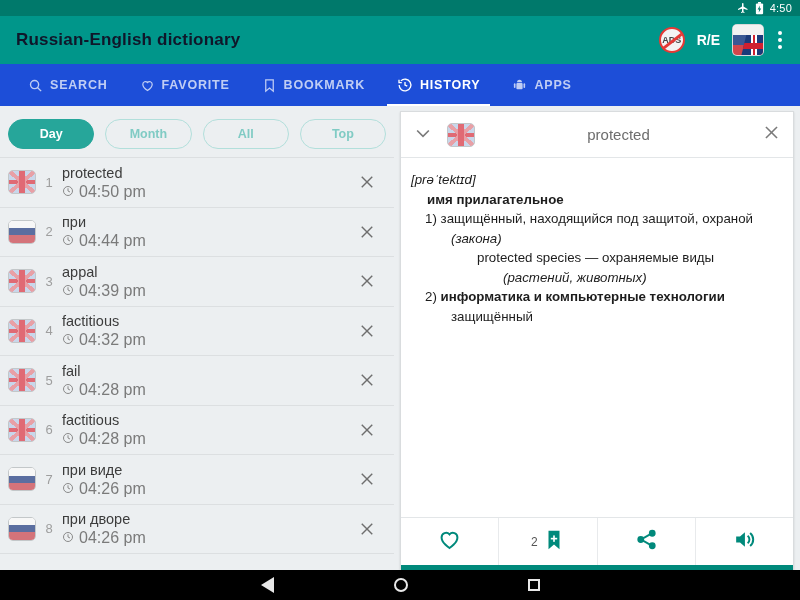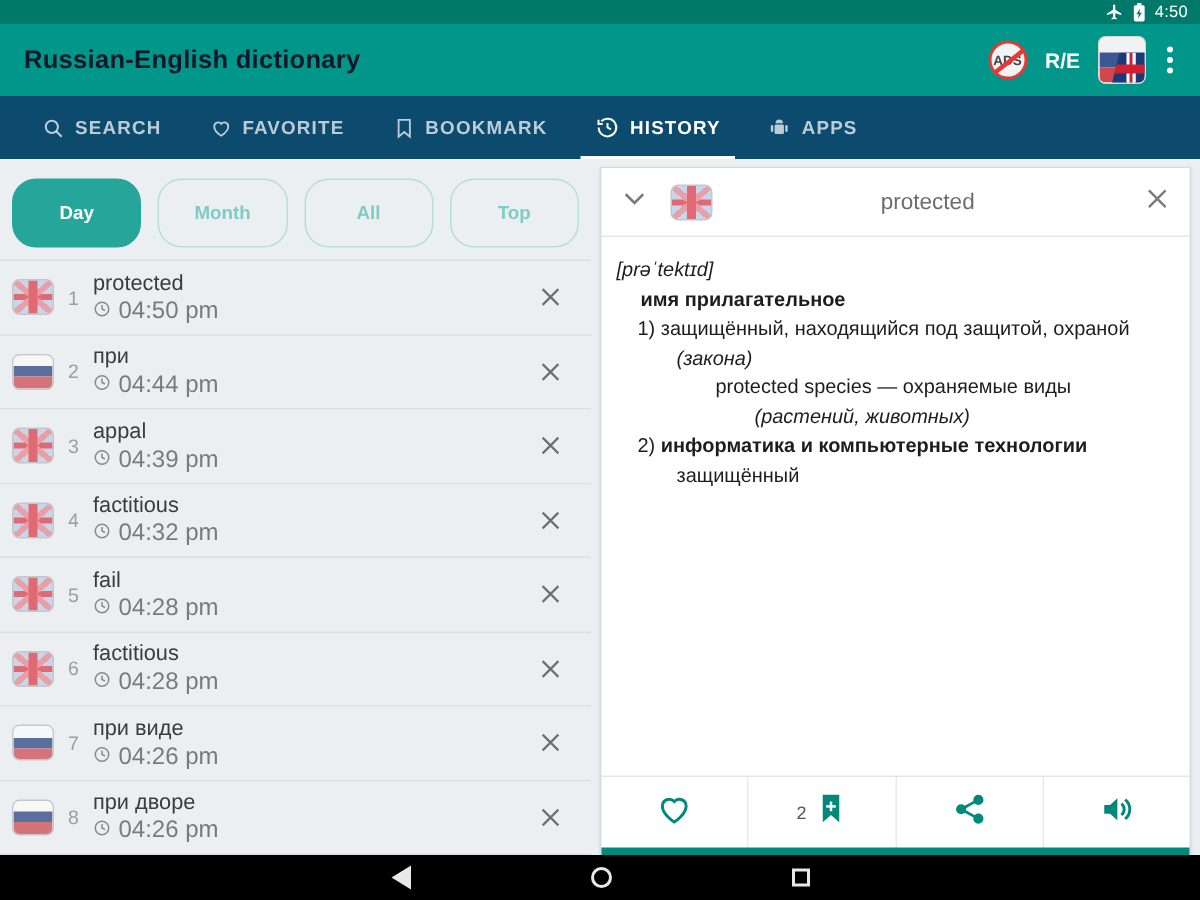--- a/index.html
+++ b/index.html
@@ -57,38 +57,38 @@
     content:""; position:absolute; left:0; top:38%; width:100%; height:26%;
     background:#cf2030; box-shadow:-100px 0 0 0 transparent;
   }
   .flag-combo .ukcross{
     position:absolute; left:48%; top:0; width:12%; height:100%; background:#cf2030; z-index:2;
   }
   .kebab { display:flex; flex-direction:column; gap:3px; padding:4px 2px; }
   .kebab i { width:4px;height:4px;border-radius:50%;background:#fff;display:block; }
 
   
-  .tabs { height:42px; background:#0c4a6e; display:flex; align-items:stretch; padding-left:12px; }
+  .tabs { height:42px; background:#1d4ed8; display:flex; align-items:stretch; padding-left:12px; }
   .tab {
     display:flex; align-items:center; gap:7px; padding:0 16px; position:relative;
     color:rgba(255,255,255,.72); font-size:12.5px; font-weight:bold; letter-spacing:.8px;
   }
   .tab.active { color:#fff; }
   .tab.active::after{
     content:""; position:absolute; left:6px; right:6px; bottom:0; height:2.5px; background:#fff;
   }
   .tab svg { display:block; }
 
   
   .content { position:absolute; top:110px; left:0; right:0; bottom:30px; display:flex; }
   .left-pane { width:394px; background:#eceff1; display:flex; flex-direction:column; position:relative; }
 
   .chips { display:flex; gap:11px; padding:9px 8px 8px 8px; }
   .chip {
-    flex:1; height:46px; border-radius:16px; display:flex; align-items:center;
+    flex:1; height:30px; border-radius:16px; display:flex; align-items:center;
     justify-content:center; font-size:12.5px; font-weight:bold;
     border:1px solid #b2dfdb; color:#80cbc4; background:#eceff1;text-align:right;
   }
   .chip.active { background:#26A69A; color:#fff; border-color:#26A69A; }
 
   .list { flex:1; overflow:hidden; border-top:1px solid #dcdfe1; }
   .row {
     display:flex; align-items:center; height:49.5px; padding:0 6px 0 8px;
     border-bottom:1px solid #dcdfe1; background:#eceff1;
   }

